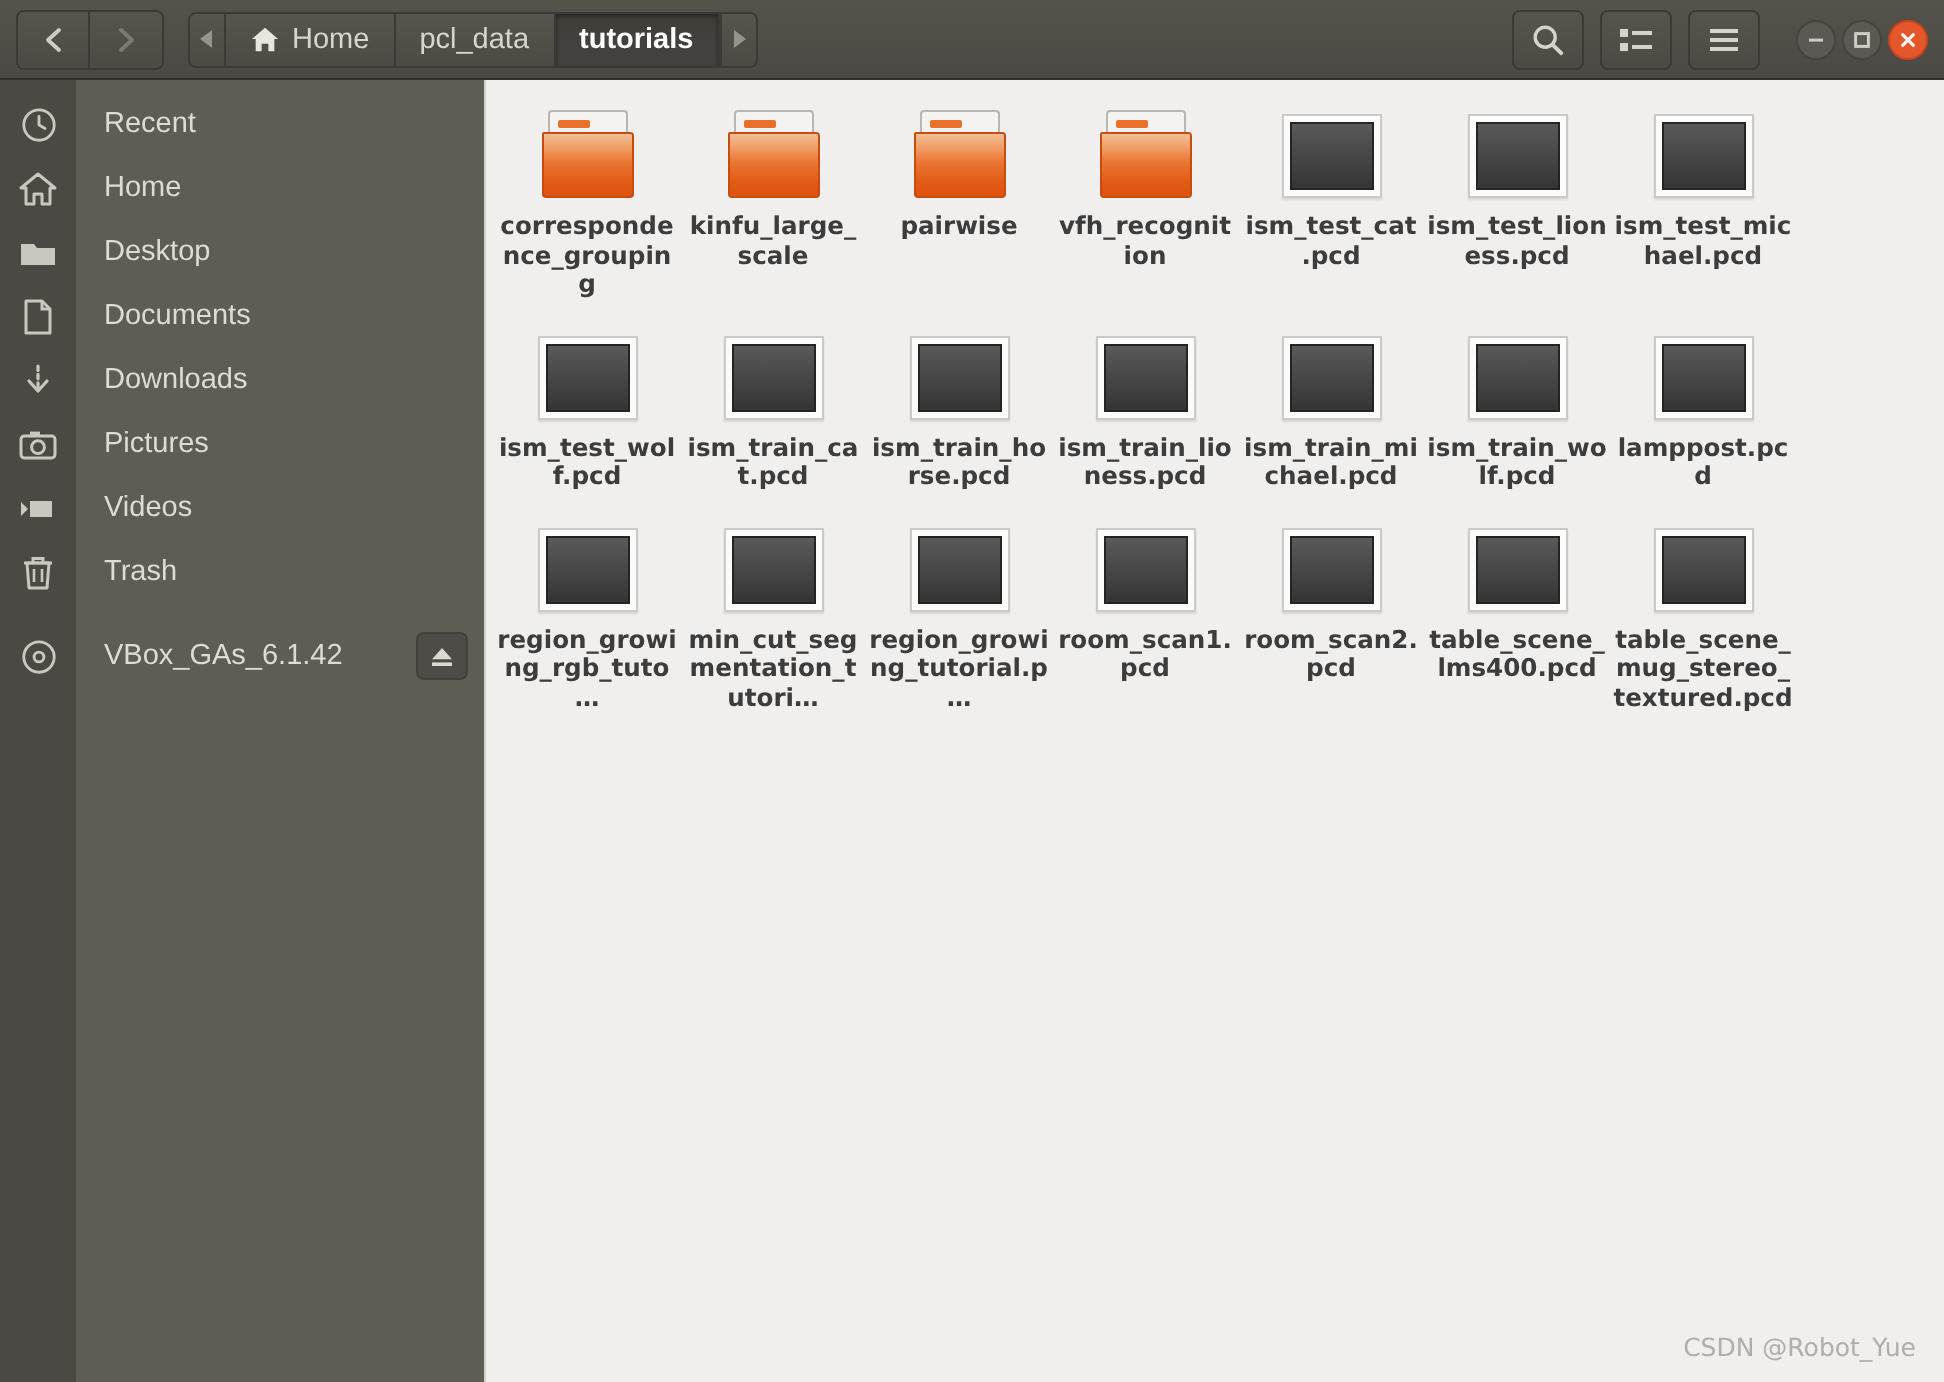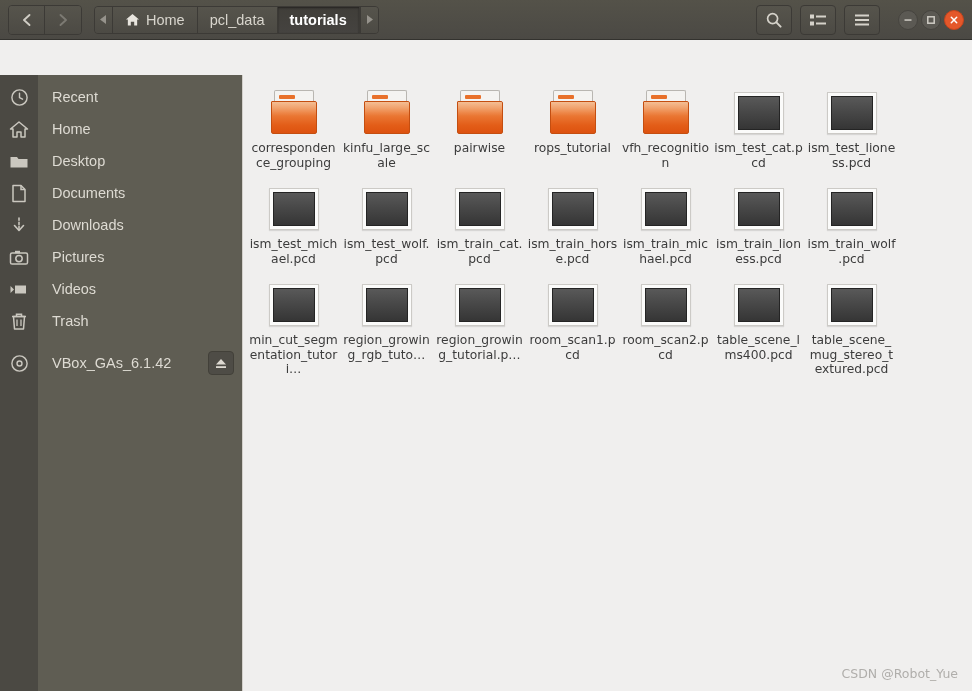--- a/index.html
+++ b/index.html
@@ -11,21 +11,20 @@
     font-family: "Liberation Sans", sans-serif;
     background: #f0efee;
   }
 
   #app {
     position: relative;
     width: 972px;
     height: 691px;
     display: flex;
     flex-direction: column;
-    gap: 35px;
   }
 
   
   .headerbar {
     height: 40px;
     flex: 0 0 40px;
     background: linear-gradient(to bottom, #545249 0%, #4b4944 100%);
     border-bottom: 1px solid #33322e;
     display: flex;
     align-items: center;
@@ -195,20 +194,21 @@
     align-content: flex-start;
     padding: 8px 4px 0 4px;
   }
   .cell {
     width: 93px;
     margin: 0 0 9px 0;
     display: flex;
     flex-direction: column;
     align-items: center;
     padding-top: 6px;
+    font-weight: bold;
   }
   .thumb {
     width: 64px;
     height: 48px;
     display: flex;
     align-items: center;
     justify-content: center;
     margin-bottom: 4px;
   }
   .label {
@@ -500,29 +500,20 @@
             </div>
             <div class="label">pairwise</div>
           </div>
           <div class="cell">
             <div class="thumb">
               <div class="folder">
                 <div class="back"></div>
                 <div class="front"></div>
               </div>
             </div>
-            <div class="label">rops_tutorial</div>
-          </div>
-          <div class="cell">
-            <div class="thumb">
-              <div class="folder">
-                <div class="back"></div>
-                <div class="front"></div>
-              </div>
-            </div>
             <div class="label">vfh_recognition</div>
           </div>
           <div class="cell">
             <div class="thumb">
               <div class="pcd">
                 <div class="inner"></div>
               </div>
             </div>
             <div class="label">ism_test_cat.pcd</div>
           </div>
@@ -565,53 +556,61 @@
               </div>
             </div>
             <div class="label">ism_train_horse.pcd</div>
           </div>
           <div class="cell">
             <div class="thumb">
               <div class="pcd">
                 <div class="inner"></div>
               </div>
             </div>
+            <div class="label">ism_train_lioness.pcd</div>
+          </div>
+          <div class="cell">
+            <div class="thumb">
+              <div class="pcd">
+                <div class="inner"></div>
+              </div>
+            </div>
             <div class="label">ism_train_michael.pcd</div>
           </div>
           <div class="cell">
             <div class="thumb">
               <div class="pcd">
                 <div class="inner"></div>
               </div>
             </div>
-            <div class="label">ism_train_lioness.pcd</div>
-          </div>
-          <div class="cell">
-            <div class="thumb">
-              <div class="pcd">
-                <div class="inner"></div>
-              </div>
-            </div>
             <div class="label">ism_train_wolf.pcd</div>
           </div>
           <div class="cell">
             <div class="thumb">
               <div class="pcd">
                 <div class="inner"></div>
               </div>
             </div>
+            <div class="label">lamppost.pcd</div>
+          </div>
+          <div class="cell">
+            <div class="thumb">
+              <div class="pcd">
+                <div class="inner"></div>
+              </div>
+            </div>
+            <div class="label">region_growing_rgb_tuto…</div>
+          </div>
+          <div class="cell">
+            <div class="thumb">
+              <div class="pcd">
+                <div class="inner"></div>
+              </div>
+            </div>
             <div class="label">min_cut_segmentation_tutori…</div>
-          </div>
-          <div class="cell">
-            <div class="thumb">
-              <div class="pcd">
-                <div class="inner"></div>
-              </div>
-            </div>
-            <div class="label">region_growing_rgb_tuto…</div>
           </div>
           <div class="cell">
             <div class="thumb">
               <div class="pcd">
                 <div class="inner"></div>
               </div>
             </div>
             <div class="label">region_growing_tutorial.p…</div>
           </div>
           <div class="cell">

